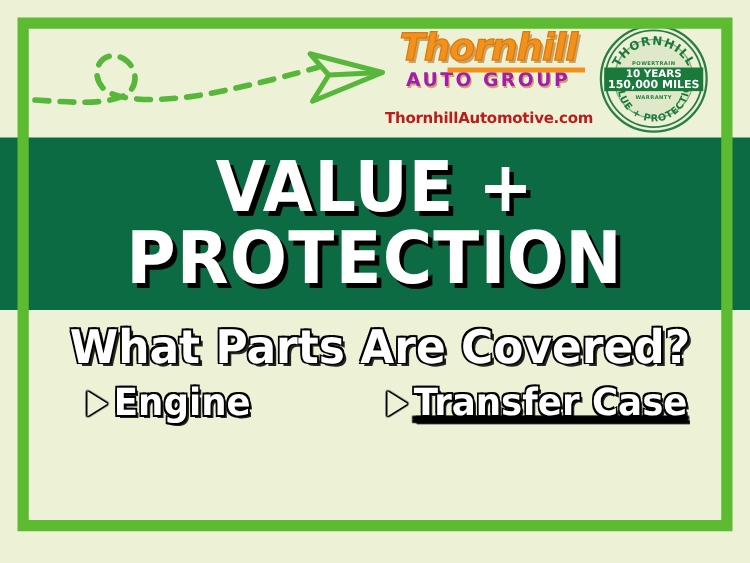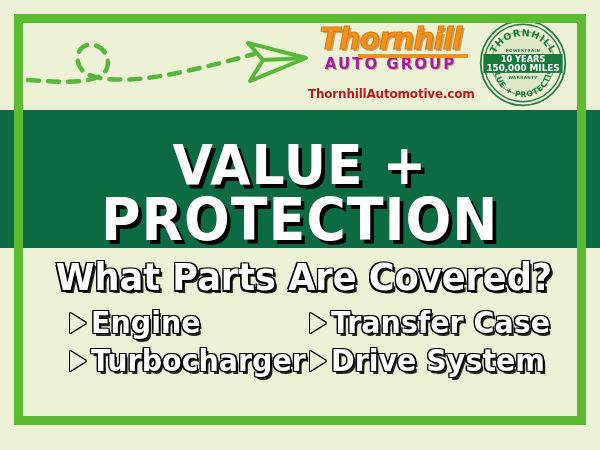--- a/index.html
+++ b/index.html
@@ -54,21 +54,21 @@
     color:#b91c1c;
   }
 
   
   .badge{position:absolute;left:478px;top:18px;width:90px;height:90px;}
   .badge svg{display:block;}
 
   
   .title-wrap{
     position:absolute;left:0;top:110px;width:600px;height:138px;z-index:4;
-    display:flex;flex-direction:column;align-items:center;justify-content:flex-end;
+    display:flex;flex-direction:column;align-items:center;justify-content:center;
   }
   .title-line{
     font-family:"DejaVu Sans", sans-serif;
     font-weight:bold;
     color:#ffffff;
     line-height:.95;
     letter-spacing:1px;
     transform:scaleX(.93);
     text-shadow:4px 4px 0 #000000;
     white-space:nowrap;
@@ -88,21 +88,21 @@
     letter-spacing:0px;white-space:nowrap;
     text-shadow:
       -1.5px -1.5px 0 #000, 1.5px -1.5px 0 #000,
       -1.5px 1.5px 0 #000, 1.5px 1.5px 0 #000,
       3px 3px 0 rgba(0,0,0,.85);
   }
 
   .cols{position:relative;margin-top:4px;padding:0 0 0 66px;}
   .col{display:inline-block;vertical-align:top;text-align:right;}
   .col-left{width:240px;}
-  .col-right{width:250px;}
+  .col-right{width:250px;text-decoration:underline;}
 
   .item{
     display:flex;align-items:center;gap:5px;
     height:38px;
   }
   .tri{
     width:0;height:0;flex:0 0 auto;
     border-top:10px solid transparent;
     border-bottom:10px solid transparent;
     border-left:16px solid #edf1d6;
@@ -184,31 +184,23 @@
 
   <div class="lower">
     <div class="question">What Parts Are Covered?</div>
 
     <div class="cols">
       <div class="col col-left">
         <div class="item">
           <span class="tri"></span>
           <span class="item-label">Engine</span>
         </div>
-        <div class="item">
-          <span class="tri"></span>
-          <span class="item-label">Turbocharger</span>
-        </div>
       </div><div class="col col-right">
         <div class="item">
           <span class="tri"></span>
           <span class="item-label">Transfer Case</span>
         </div>
-        <div class="item">
-          <span class="tri"></span>
-          <span class="item-label">Drive System</span>
-        </div>
       </div>
     </div>
   </div>
 
   <div class="frame"></div>
 </div>
 
 </body></html>

